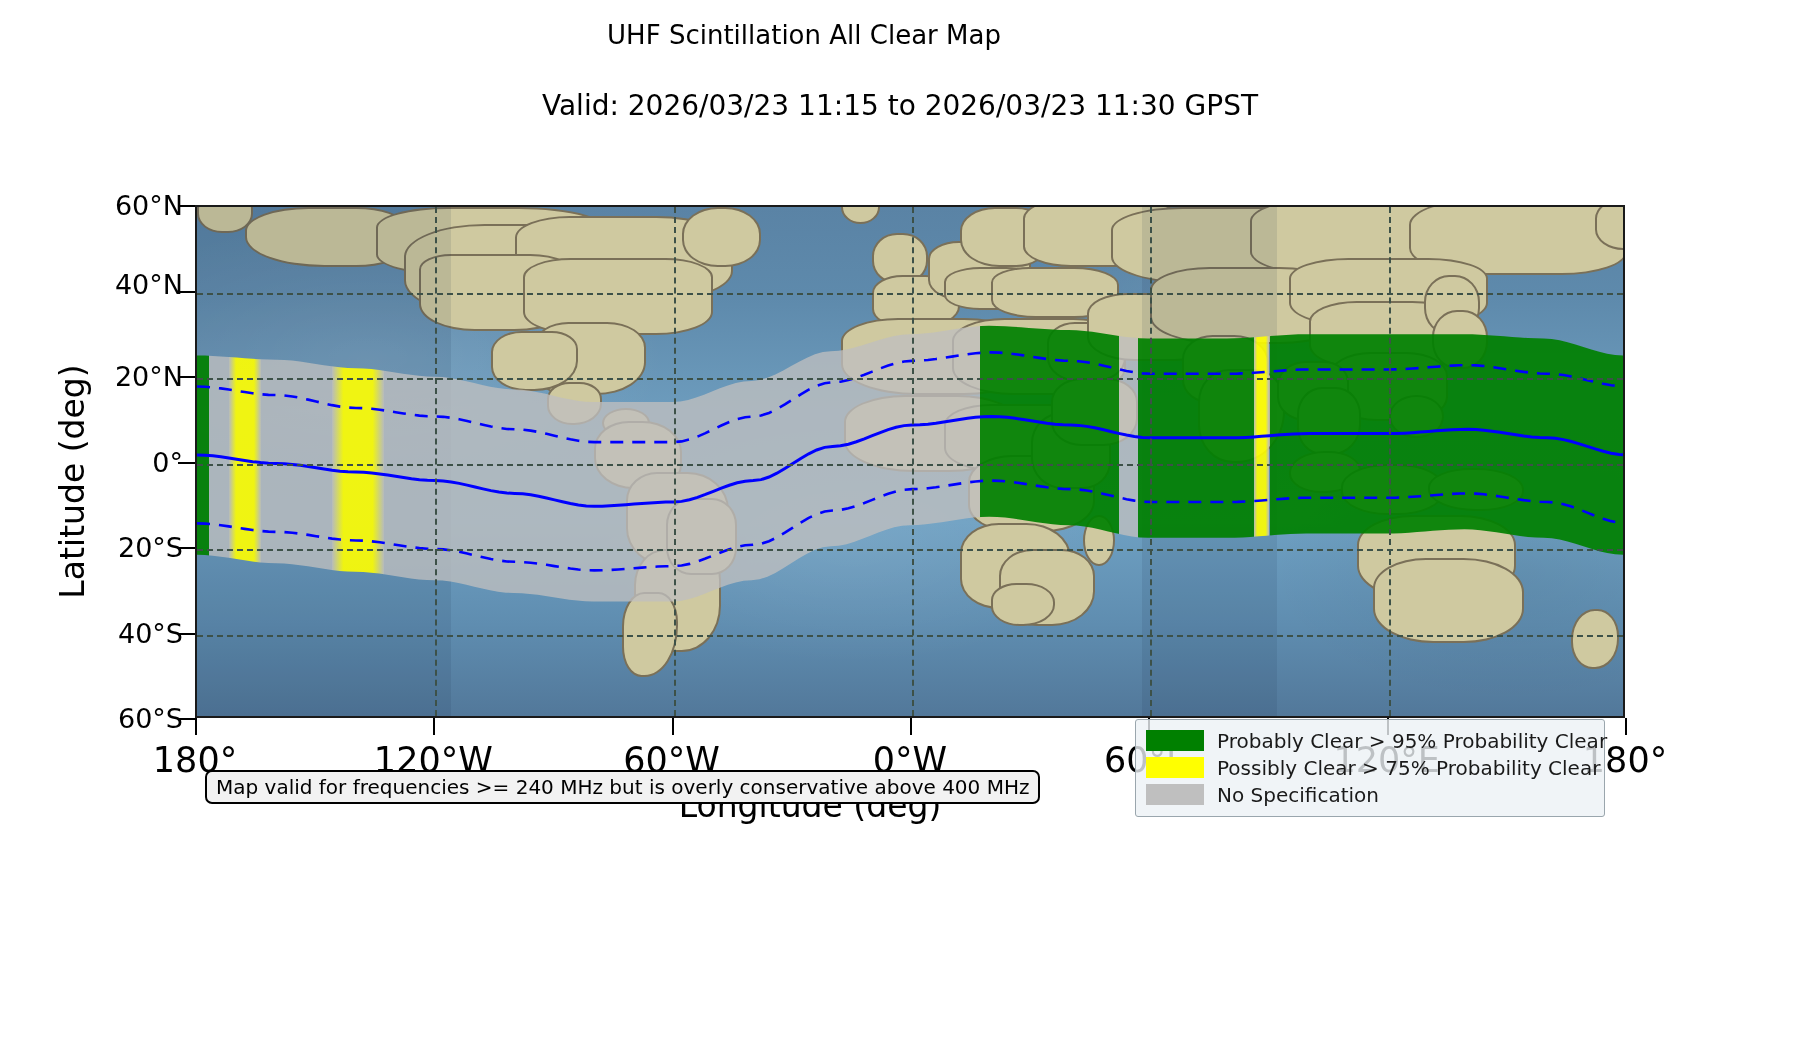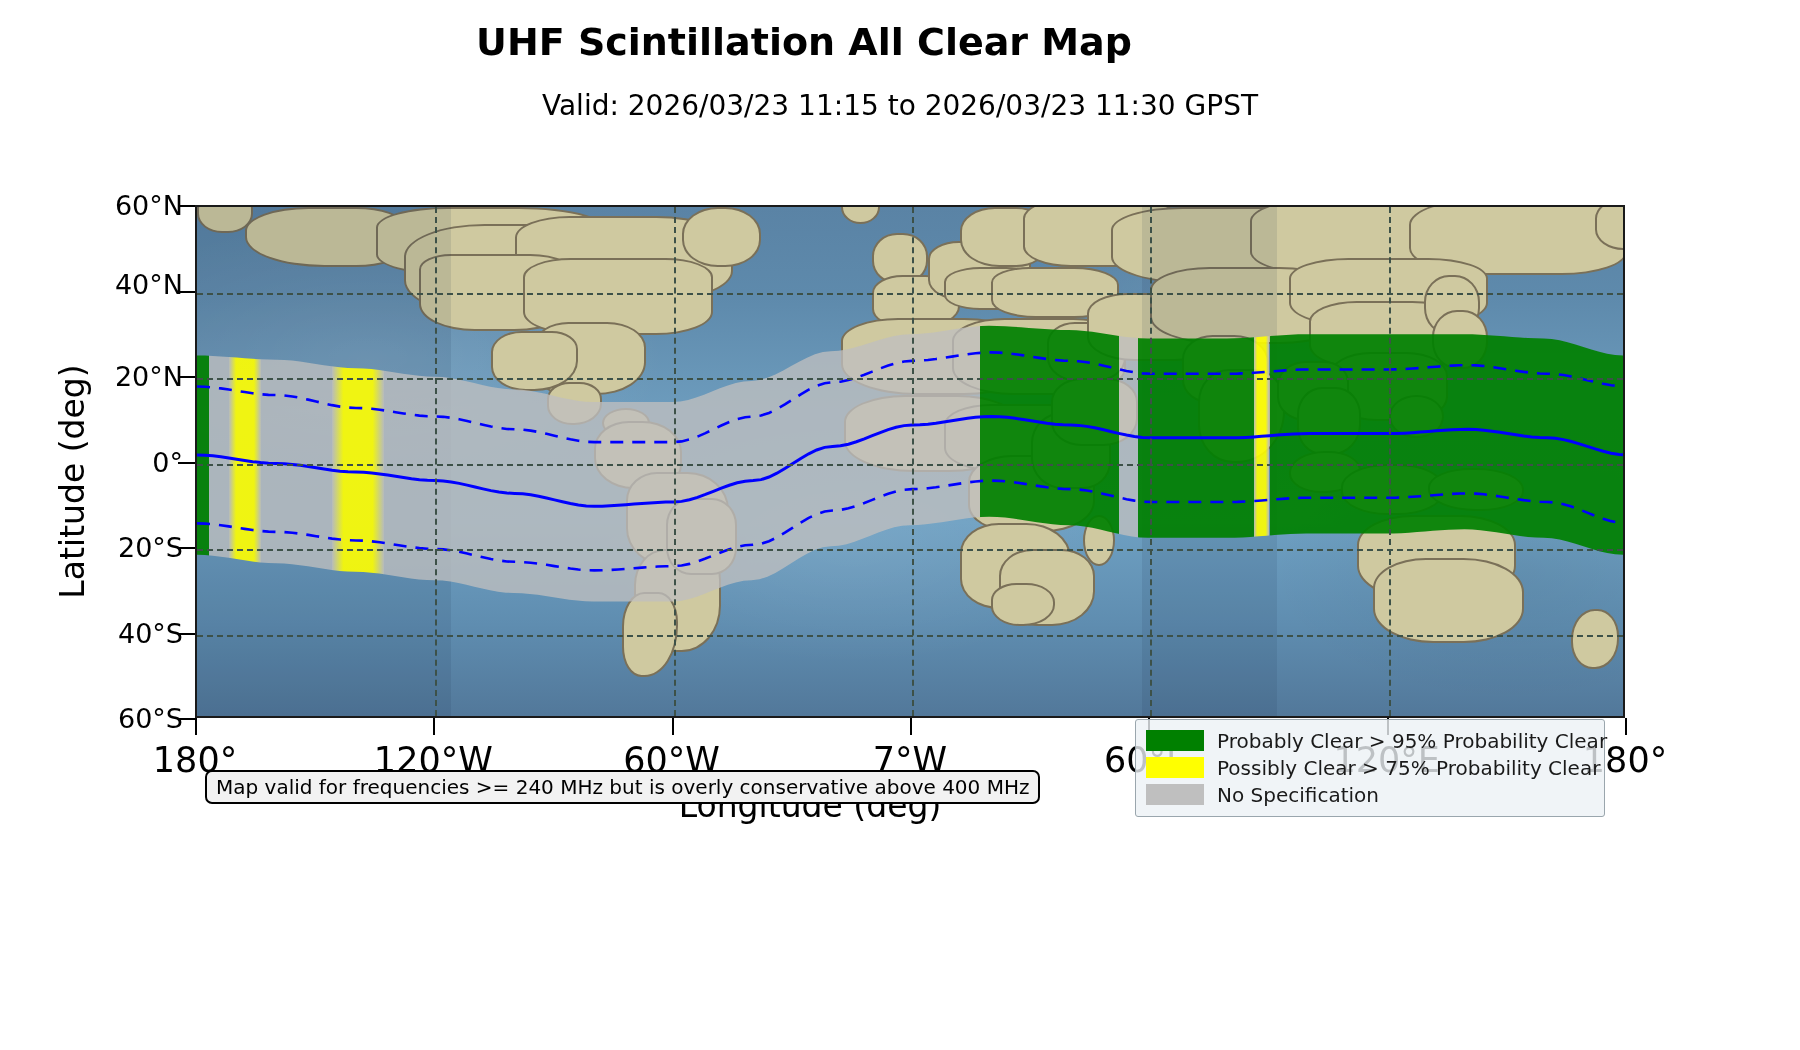--- a/index.html
+++ b/index.html
@@ -4,21 +4,21 @@
 <style>
   html,body{margin:0;padding:0;}
   body{width:1800px;height:1050px;background:#ffffff;
        font-family:"DejaVu Sans","Liberation Sans",sans-serif;
        overflow:hidden;position:relative;}
 
   #fig{position:absolute;left:0;top:0;width:1800px;height:1050px;}
 
   
   .title-line{position:absolute;text-align:center;color:#000;white-space:nowrap;}
-  #title-main{left:0;width:1608px;top:20px;font-size:38px;font-weight:bold;}
+  #title-main{left:0;width:1608px;top:20px;font-size:26px;}
   #title-valid{left:0;width:1800px;top:89px;font-size:28px;}
   #title-based{left:0;width:1800px;top:158px;font-size:27px;}
 
   
   #plot{position:absolute;left:195px;top:205px;width:1430px;height:513px;
         overflow:hidden;border:2px solid #1a1a1a;box-sizing:border-box;}
   #plot-inner{position:absolute;left:0;top:0;width:100%;height:100%;}
 
   
   .ocean{position:absolute;inset:0;
@@ -196,21 +196,21 @@
       <div class="ytick-lbl" style="top: 632.5px;">40°S</div>
       <div class="ytick" style="top: 718px;"></div>
       <div class="ytick-lbl" style="top: 718px;">60°S</div>
       <div class="xtick" style="left: 195px;"></div>
       <div class="xtick-lbl" style="left: 195px;">180°</div>
       <div class="xtick" style="left: 433.333px;"></div>
       <div class="xtick-lbl" style="left: 433.333px;">120°W</div>
       <div class="xtick" style="left: 671.667px;"></div>
       <div class="xtick-lbl" style="left: 671.667px;">60°W</div>
       <div class="xtick" style="left: 910px;"></div>
-      <div class="xtick-lbl" style="left: 910px;">7°W</div>
+      <div class="xtick-lbl" style="left: 910px;">0°W</div>
       <div class="xtick" style="left: 1148.33px;"></div>
       <div class="xtick-lbl" style="left: 1146px;">60°E</div>
       <div class="xtick" style="left: 1386.67px;"></div>
       <div class="xtick-lbl" style="left: 1386.67px;">120°E</div>
       <div class="xtick" style="left: 1625px;"></div>
       <div class="xtick-lbl" style="left: 1625px;">180°</div>
     </div>
 
   <div id="ylabel">Latitude (deg)</div>
   <div id="xlabel">Longitude (deg)</div>

